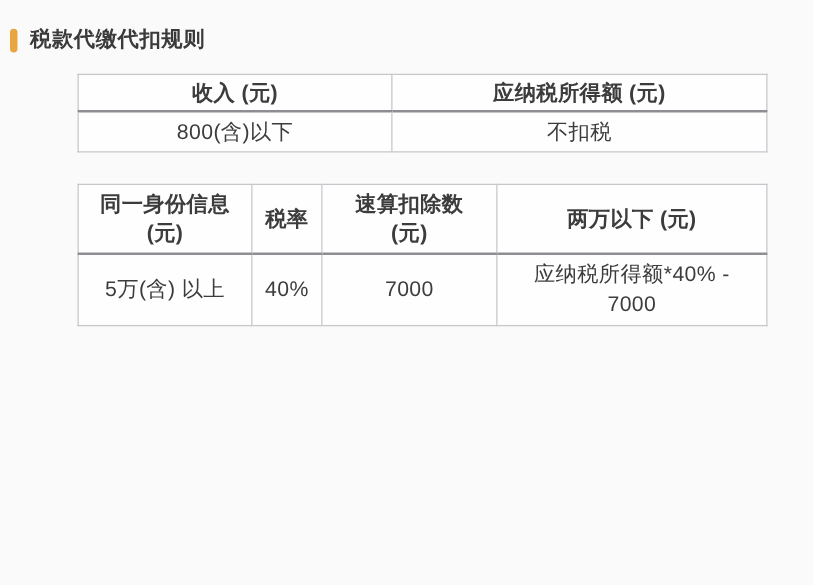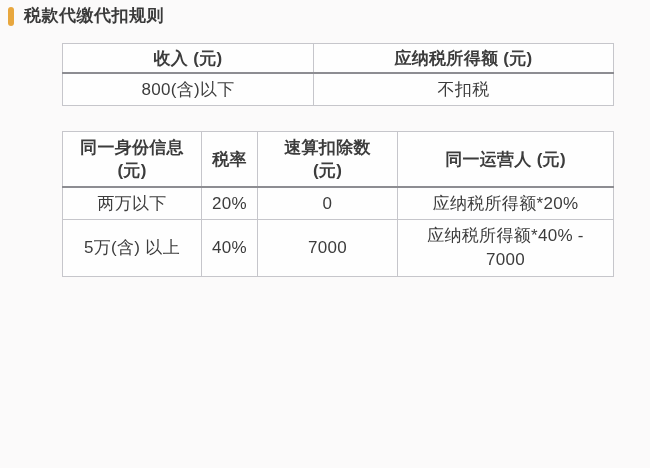--- a/index.html
+++ b/index.html
@@ -9,21 +9,21 @@
     font-family:"Liberation Sans","DejaVu Sans",sans-serif;
     color:#3b3b3b;
     overflow:hidden;
     position:relative;
   }
   .page{width:650px;height:468px;position:relative;}
 
   
   .title-row{
     display:flex;align-items:center;
-    padding-top:6px;margin-left:8px;
+    padding-top:22px;margin-left:8px;
   }
   .accent-bar{
     width:6px;height:19px;border-radius:3px;
     background:#e8a73e;
     flex:0 0 auto;
   }
   .title{
     margin:0 0 0 10px;
     font-size:17px;font-weight:bold;color:#3a3a3a;
     line-height:20px;letter-spacing:.5px;
@@ -117,30 +117,24 @@
         <col class="c3">
         <col class="c4">
       </colgroup>
     <thead>
       <tr>
         <th>同一身份信息
 (元)</th>
         <th>税率</th>
         <th>速算扣除数
 (元)</th>
-        <th>同一运营人 (元)</th>
+        <th>两万以下 (元)</th>
       </tr>
     </thead>
     <tbody>
-      <tr class="r1">
-        <td>两万以下</td>
-        <td>20%</td>
-        <td>0</td>
-        <td>应纳税所得额*20%</td>
-      </tr>
       <tr class="r3">
         <td>5万(含) 以上</td>
         <td>40%</td>
         <td>7000</td>
         <td>应纳税所得额*40% -
 7000</td>
       </tr>
     </tbody>
   </table>
 

